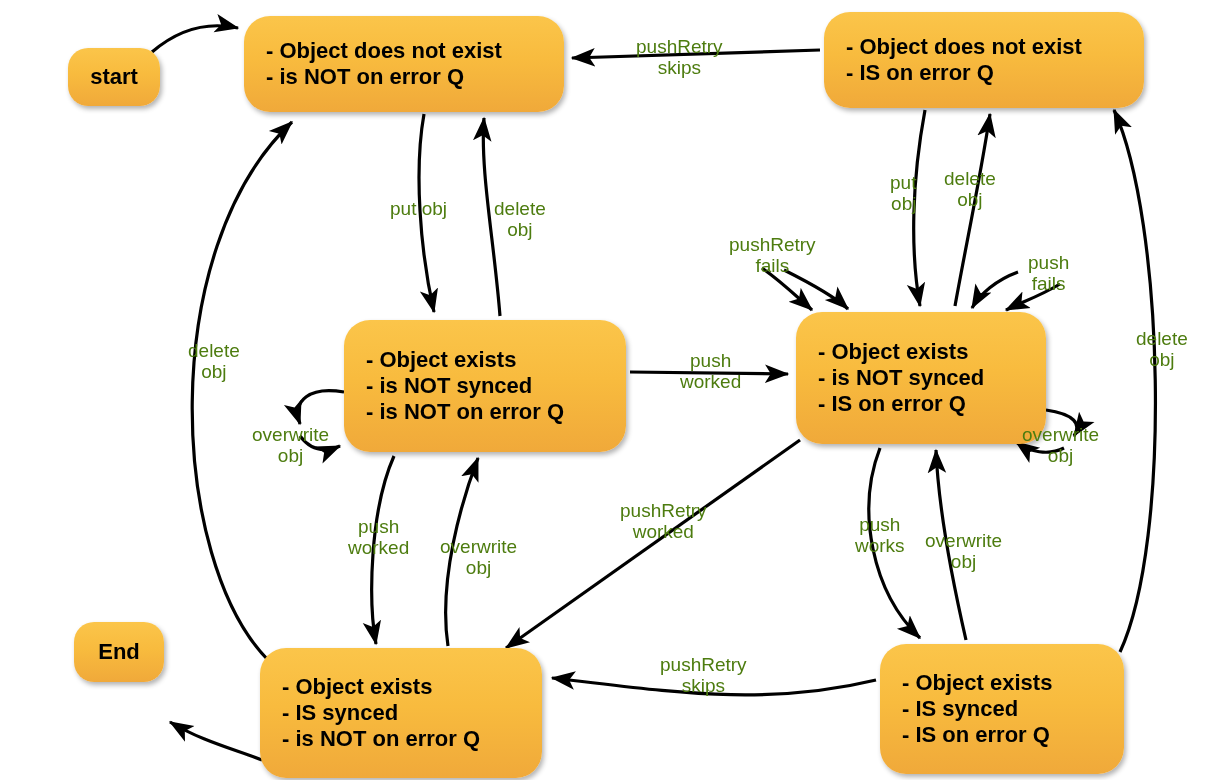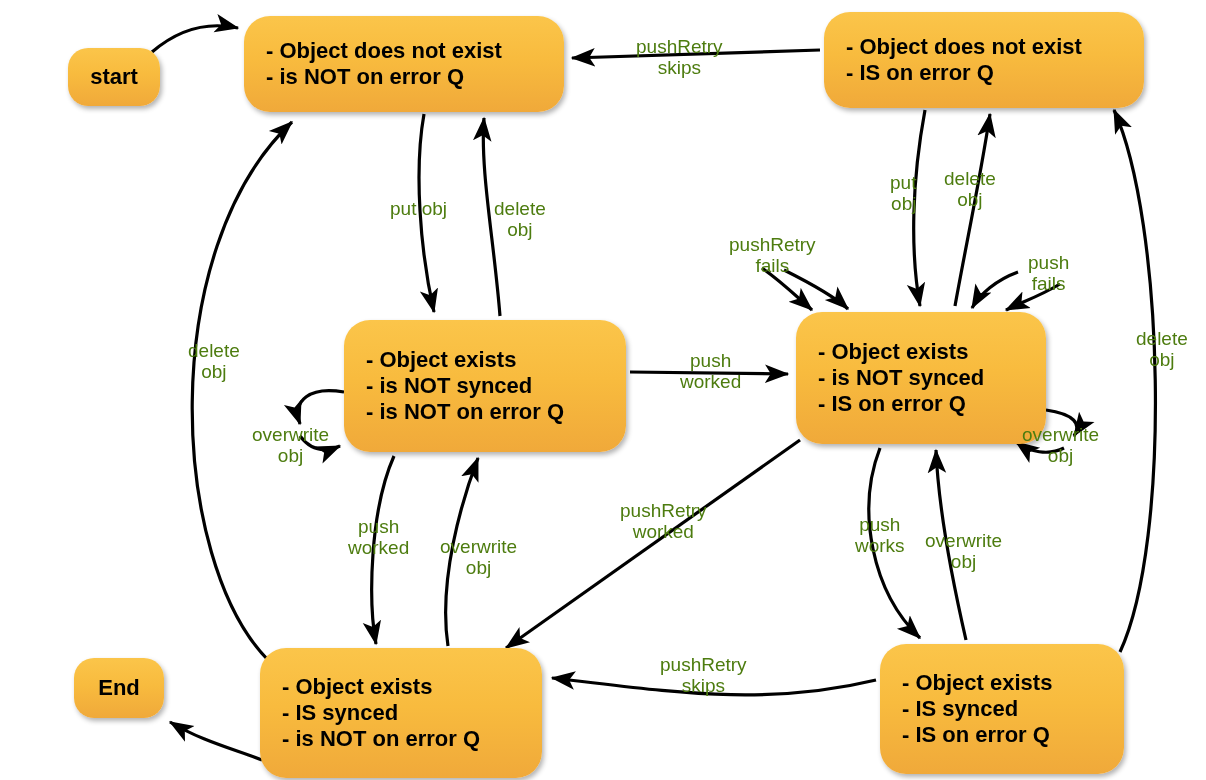--- a/index.html
+++ b/index.html
@@ -126,21 +126,21 @@
       <path d="M876,680 C760,708 660,690 552,678"></path>
 
       <path d="M262,760 C230,748 200,740 170,722"></path>
     </g>
   </svg>
 
   <div class="node terminal" style="left:68px; top:48px; width:92px; height:58px;">
     <div class="line">start</div>
   </div>
 
-  <div class="node terminal" style="left:74px; top:658px; width:90px; height:60px;">
+  <div class="node terminal" style="left:74px; top:622px; width:90px; height:60px;">
     <div class="line">End</div>
   </div>
 
   <div class="node" style="left:244px; top:16px; width:320px; height:96px;">
     <div class="line">- Object does not exist</div>
     <div class="line">- is NOT on error Q</div>
   </div>
 
   <div class="node" style="left:824px; top:12px; width:320px; height:96px;">
     <div class="line">- Object does not exist</div>

